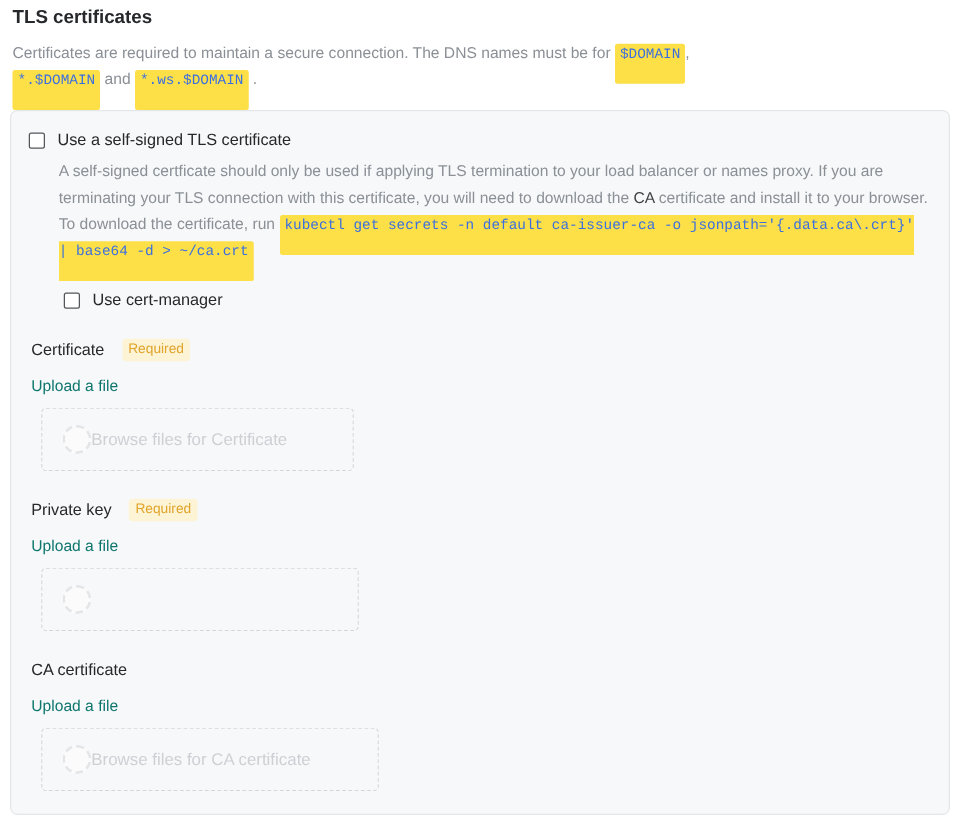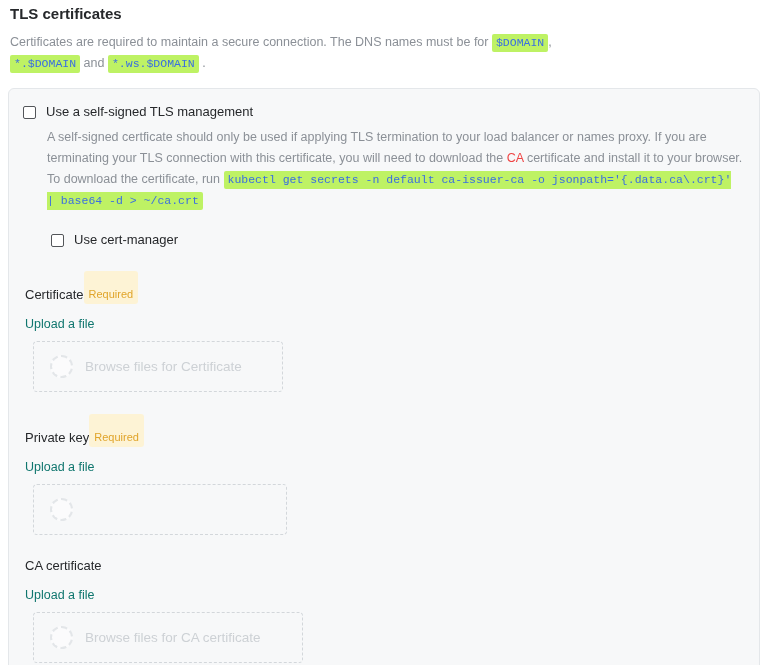--- a/index.html
+++ b/index.html
@@ -34,23 +34,23 @@
     margin: 0;
     padding: 8px 2px 0 2px;
     font-size: 12.5px;
     line-height: 21px;
     color: #8b9097;
     max-width: 748px;
   }
   code.tok {
     font-family: "Liberation Mono", "DejaVu Sans Mono", monospace;
     font-size: 11.5px;
-    background: #bef264;
+    background: #fde047;
     color: #3b6fe0;
-    padding: 2px 4px 3px 4px;
+    padding: 2px 4px 17px 4px;
     border-radius: 2px;
     white-space: normal;
     line-height: 18px;
   }
   .card {
     position: relative;
     margin: 14px 0 0 0;
     border: 1px solid #e4e7ea;
     border-radius: 6px;
     background: #f7f8f9;
@@ -81,62 +81,61 @@
     color: #26282b;
   }
   .desc {
     margin: 6px 0 0 24px;
     font-size: 12.5px;
     line-height: 21px;
     color: #8b9097;
     max-width: 700px;
   }
   .desc a, .link {
-    color: #ef4444;
+    color: #404040;
     text-decoration: none;
     cursor: pointer;
   }
   .block-2 {
     margin-top: 20px;
     padding-left: 28px;
   }
   .field-label {
     margin: 22px 0 0 2px;
     font-size: 13px;
     line-height: 18px;
     color: #26282b;
     display: flex;
-    align-items: flex-end;
-    gap: 0;
+    align-items: flex-start;
+    gap: 14px;
   }
   .req-badge {
     display: inline-block;
     background: #fdf3d5;
     color: #e0a42a;
     font-size: 11px;
     line-height: 14px;
-    padding: 16px 5px 3px 5px;
+    padding: 1px 5px 3px 5px;
     border-radius: 3px;
   }
   .upload-label {
     margin: 12px 0 0 2px;
     font-size: 12.5px;
     line-height: 17px;
     color: #0f766e;
   }
   .dropzone {
     margin: 8px 0 0 10px;
     border: 1px dashed #d3d7db;
     border-radius: 4px;
     background: transparent;
     height: 51px;
     display: inline-flex;
     align-items: center;
     padding: 0 22px 0 16px;
-    gap: 12px;
     box-sizing: border-box;
     cursor: pointer;
   }
   .spinner {
     width: 19px;
     height: 19px;
     flex: 0 0 19px;
     border: 2px dashed #e3e6e9;
     border-radius: 50%;
     background: #fbfbfc;
@@ -156,21 +155,21 @@
   <h1 class="page-title">TLS certificates</h1>
 
   <p class="intro">
     <span>Certificates are required to maintain a secure connection. The DNS names must be for </span><code class="tok">$DOMAIN</code><span>, </span><code class="tok">*.$DOMAIN</code><span> and </span><code class="tok">*.ws.$DOMAIN</code><span> .</span>
   </p>
 
   <div class="card">
 
     <div class="check-row">
       <span class="checkbox"></span>
-      <span class="check-label">Use a self-signed TLS management</span>
+      <span class="check-label">Use a self-signed TLS certificate</span>
     </div>
 
     <div class="desc">
       <span>A self-signed certficate should only be used if applying TLS termination to your load balancer or names proxy.</span>
       <span>If you are terminating your TLS connection with this certificate, you will need to download the </span><a class="link">CA</a><span> certificate and install it to your browser.</span>
       <span>To download the certificate, run </span><code class="tok">kubectl get secrets -n default ca-issuer-ca -o jsonpath='{.data.ca\.crt}' | base64 -d &gt; ~/ca.crt</code>
     </div>
 
     <div class="check-row block-2">
       <span class="checkbox"></span>

